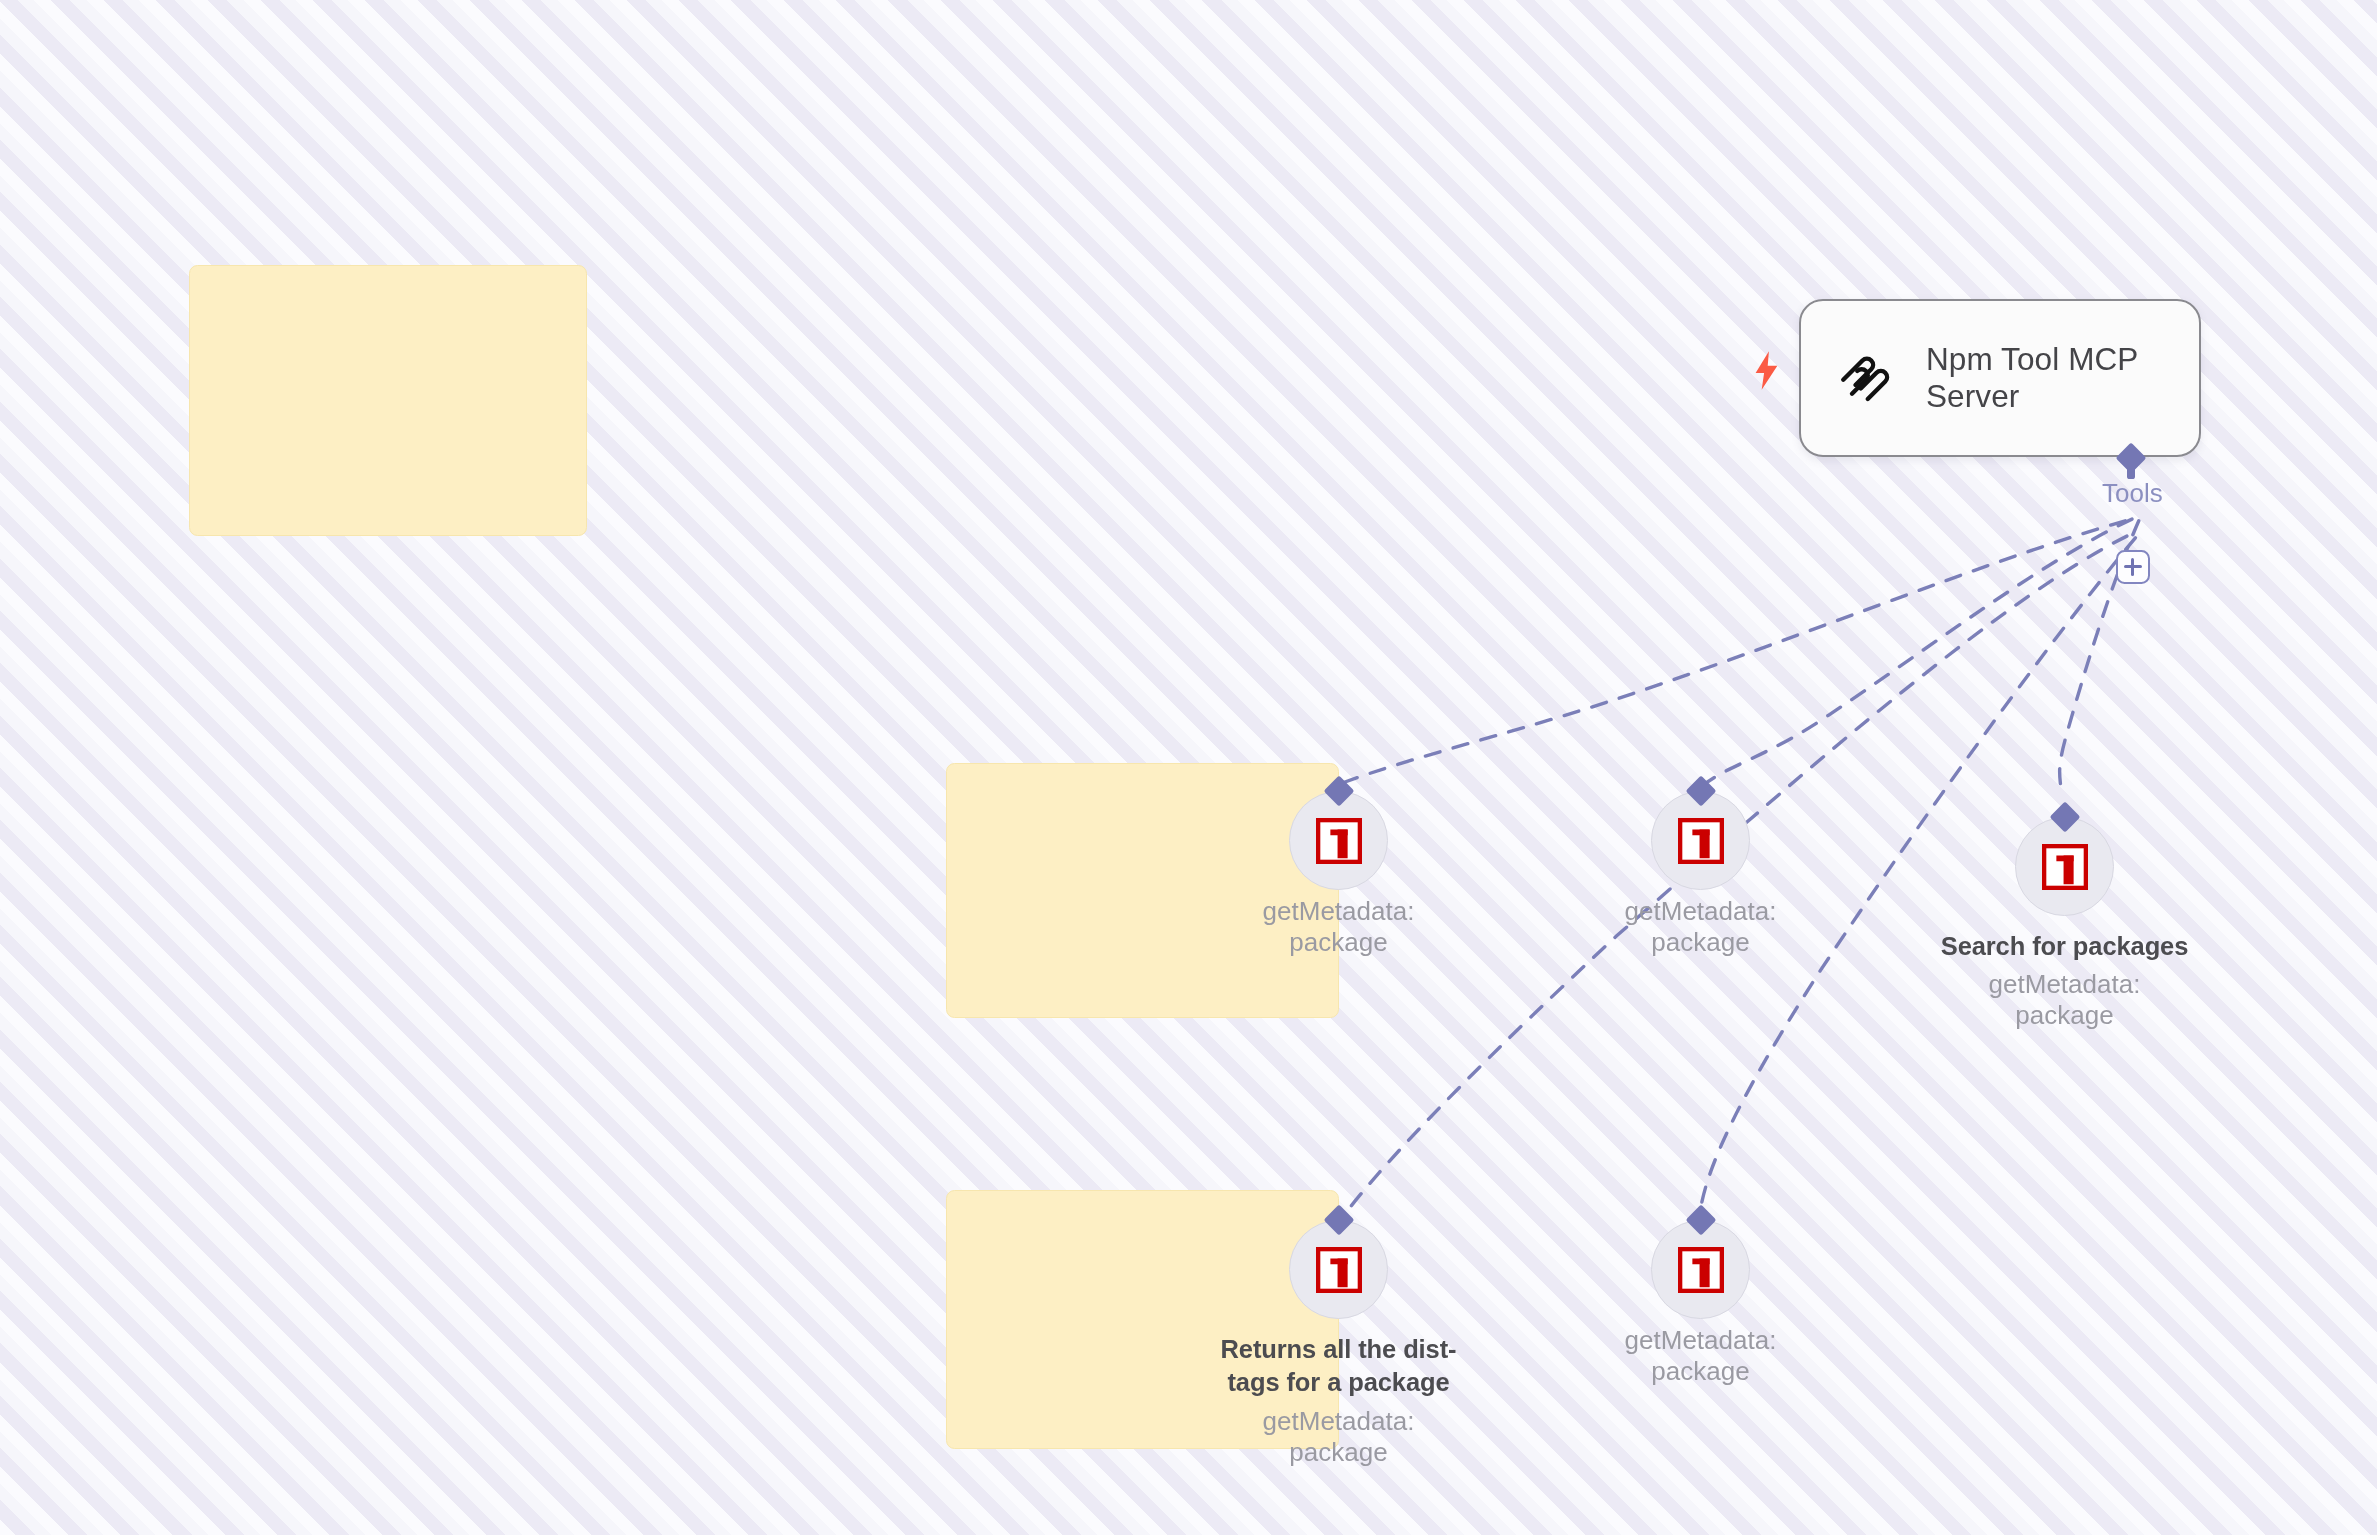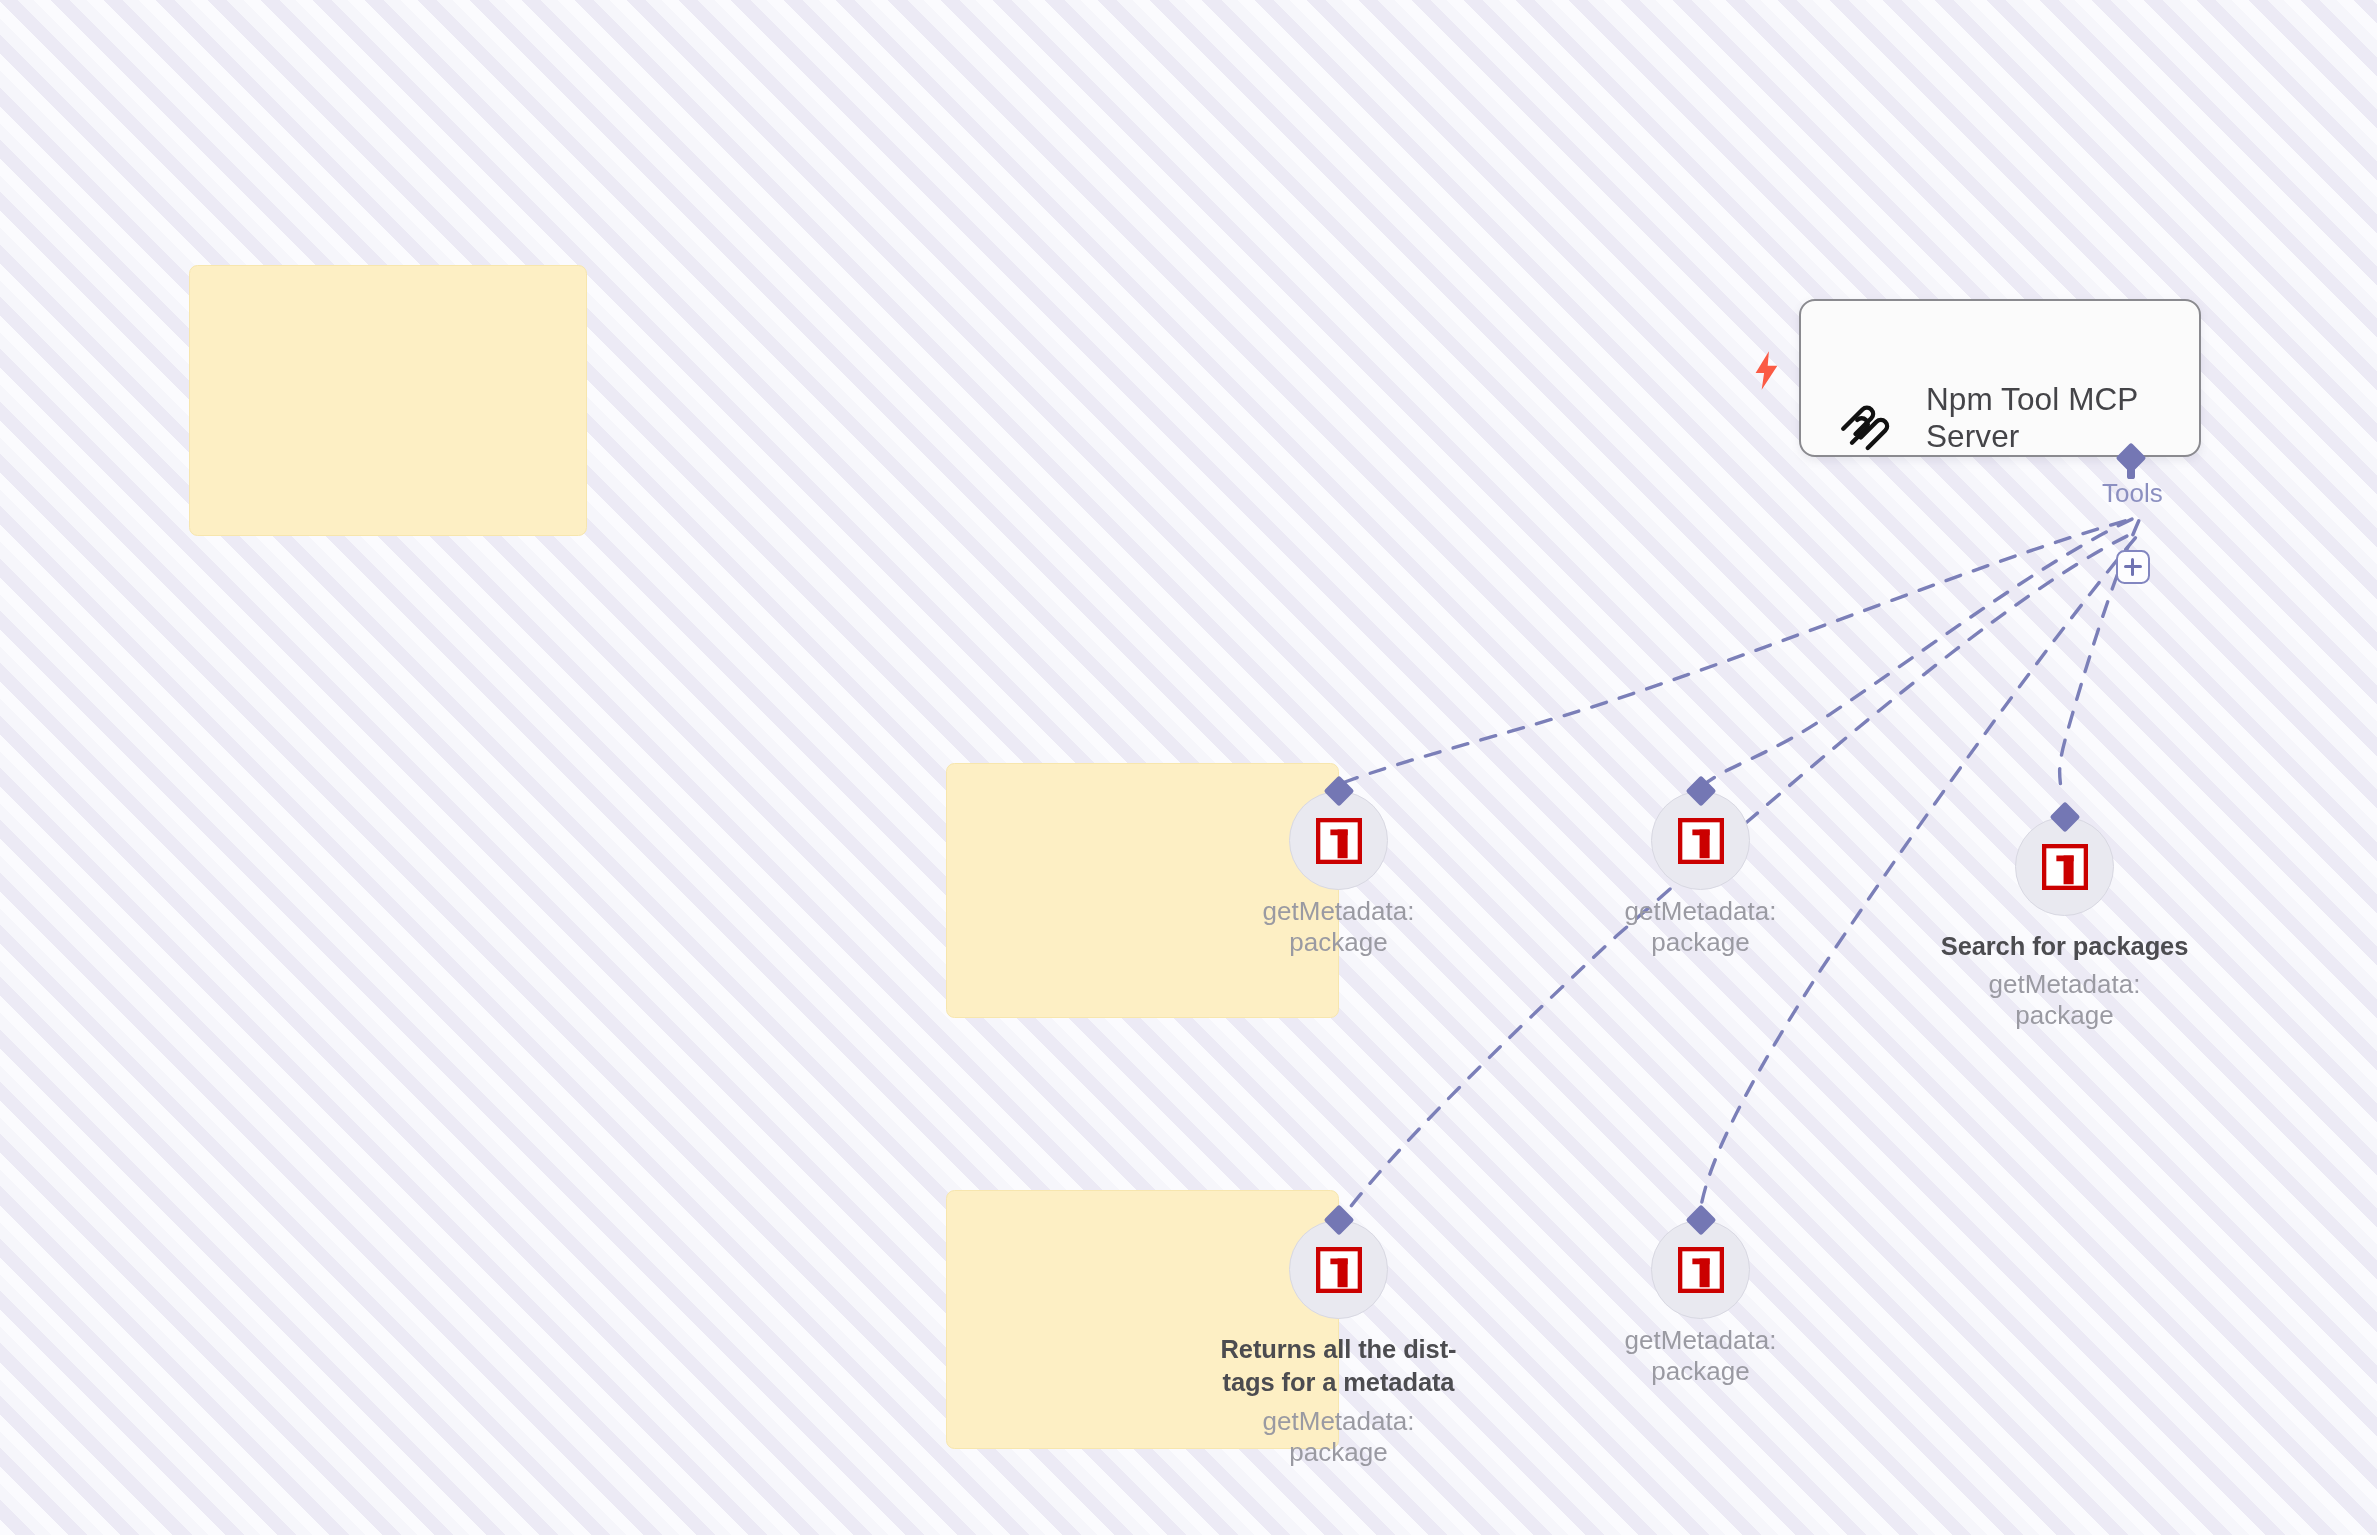--- a/index.html
+++ b/index.html
@@ -53,25 +53,25 @@
     stroke: #7b7fb8;
     stroke-width: 4;
     stroke-dasharray: 18 16;
     stroke-linecap: round;
   }
 
   
   .mcp-card {
     position: absolute;
     display: flex;
-    align-items: flex-end;
+    align-items: center;
     gap: 32px;
     background: #fbfbfb;
     border: 2.6px solid #8a8a8f;
-    border-radius: 16px;
+    border-radius: 24px;
     box-sizing: border-box;
     padding: 0 37px;
     z-index: 6;
     box-shadow: 0 3.4px 8.5px rgba(80,80,110,0.10);
   }
   .mcp-card .mcp-title {
     font-size: 31.5px;
     line-height: 1.18;
     color: #444448;
     letter-spacing: 0.1px;
@@ -251,21 +251,21 @@
 
   <div class="tool-node" style="left:1211px; top:1220px;">
     <div class="handle-diamond" style="left:117px; top:-11px;"></div>
     <div class="tool-circle">
       <svg class="npm-mark" viewBox="0 0 32 32">
         <rect x="1.5" y="1.5" width="29" height="29" fill="#ffffff" stroke="#cb0000" stroke-width="3"></rect>
         <rect x="15" y="8" width="7" height="20" fill="#cb0000"></rect>
         <rect x="10" y="8" width="12" height="4" fill="#cb0000"></rect>
       </svg>
     </div>
-    <div class="tool-title">Returns all the dist-tags for a metadata</div>
+    <div class="tool-title">Returns all the dist-tags for a package</div>
     <div class="tool-sub">getMetadata: package</div>
   </div>
 
   <div class="tool-node" style="left:1573px; top:1220px;">
     <div class="handle-diamond" style="left:117px; top:-11px;"></div>
     <div class="tool-circle">
       <svg class="npm-mark" viewBox="0 0 32 32">
         <rect x="1.5" y="1.5" width="29" height="29" fill="#ffffff" stroke="#cb0000" stroke-width="3"></rect>
         <rect x="15" y="8" width="7" height="20" fill="#cb0000"></rect>
         <rect x="10" y="8" width="12" height="4" fill="#cb0000"></rect>

